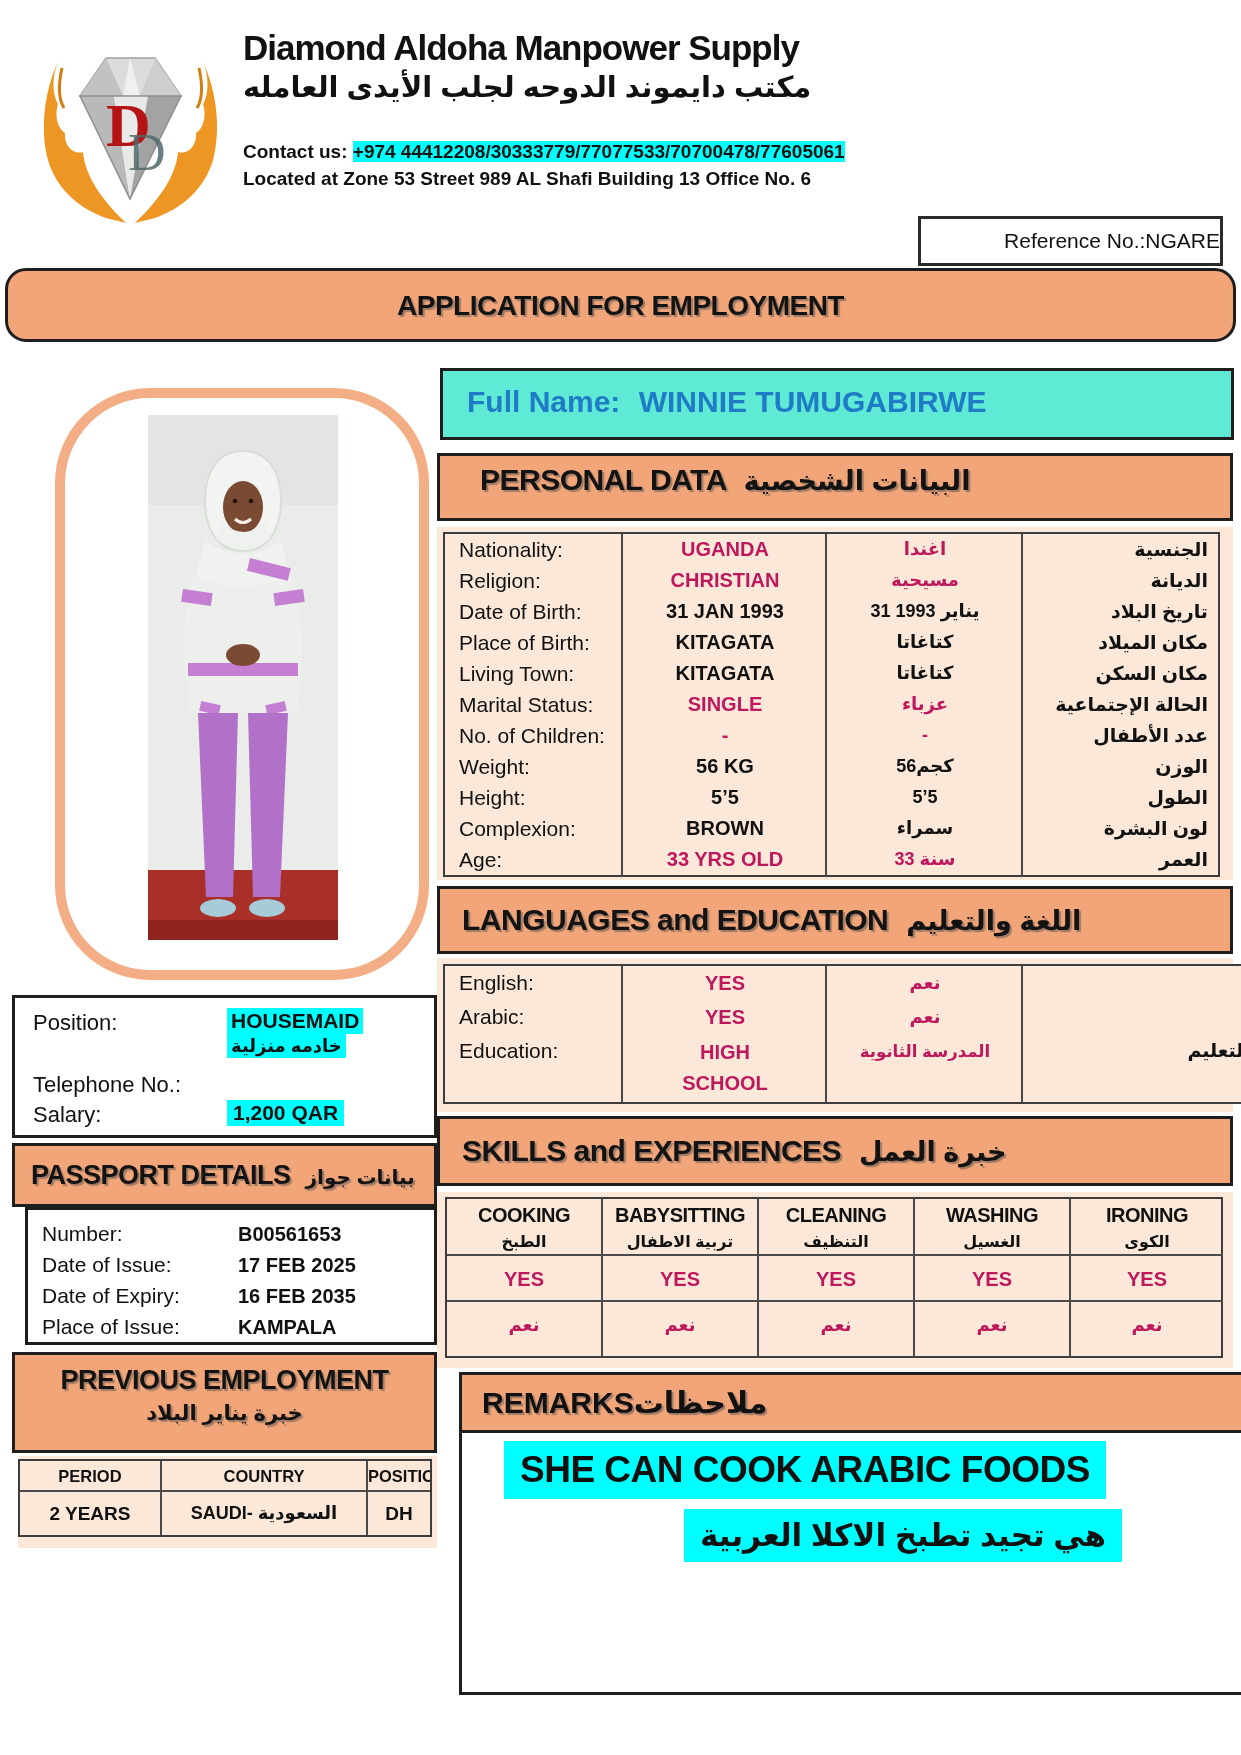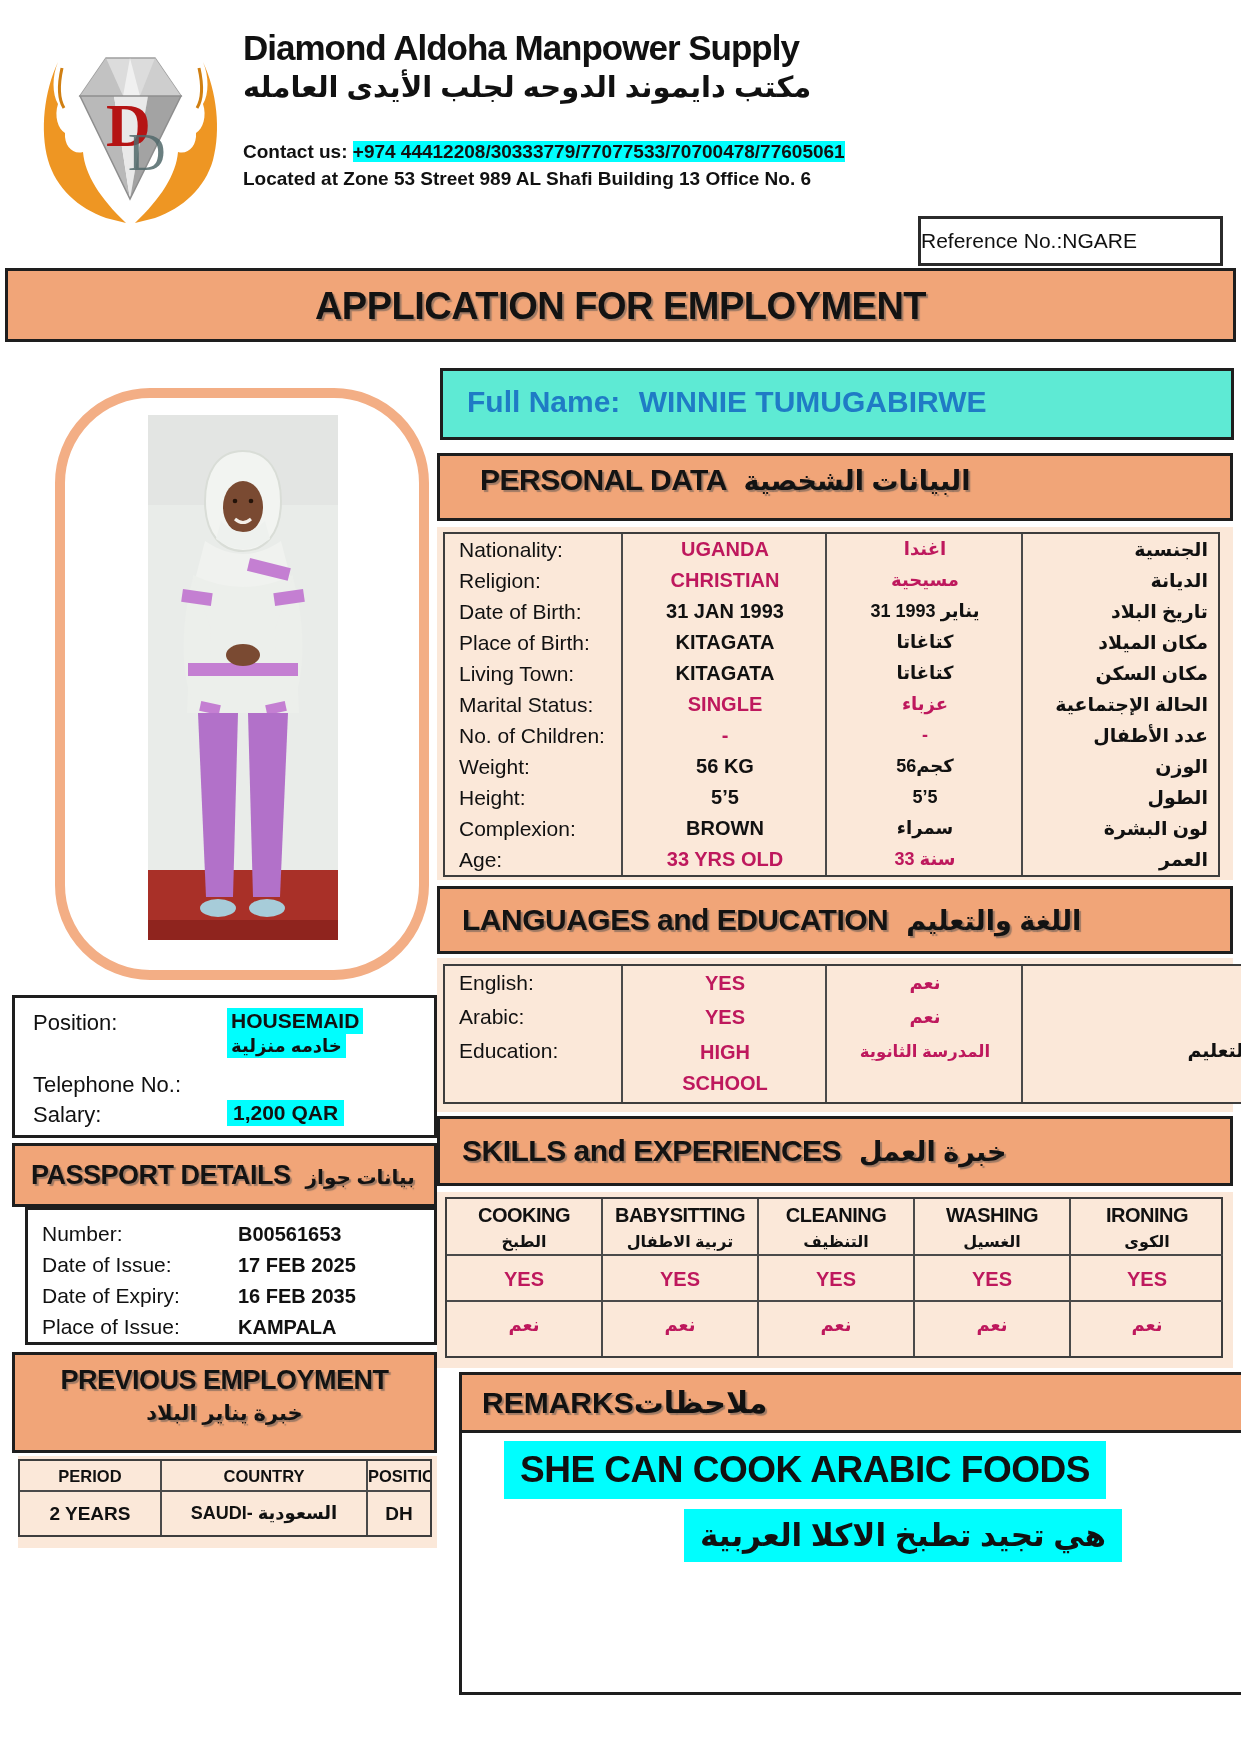--- a/index.html
+++ b/index.html
@@ -15,22 +15,22 @@
   .wbox{position:absolute;background:#fff;border:3px solid #1e1e1e;box-sizing:border-box;}
   .red{color:#be185d;}
   .cy{background:#00FEFE;}
   .blue{color:#1F7BC5;}
   
   .company-en{position:absolute;left:243px;top:28px;font-size:35px;font-weight:bold;letter-spacing:-1px;}
   .company-ar{position:absolute;left:243px;top:70px;font-size:29px;font-weight:bold;}
   .contact{position:absolute;left:243px;top:141px;font-size:19px;font-weight:bold;}
   .address{position:absolute;left:243px;top:168px;font-size:19px;font-weight:bold;}
   .refbox{position:absolute;left:918px;top:216px;width:305px;height:50px;border:3px solid #2b2b2b;
-          box-sizing:border-box;text-align:left;line-height:44px;font-size:21px;background:#fff;}
-  .banner{left:5px;top:268px;width:1231px;height:74px;text-align:center;line-height:70px;font-size:38px;}
+          box-sizing:border-box;text-align:right;line-height:44px;font-size:21px;background:#fff;}
+  .banner{left:5px;top:268px;width:1231px;height:74px;text-align:center;line-height:70px;font-size:28px;border-radius:21px;}
   .fullname{position:absolute;left:440px;top:352px;width:794px;height:72px;border:3px solid #1e1e1e;
             box-sizing:border-box;background:#5eead4;padding:14px 0 0 24px;font-size:30px;font-weight:bold;margin-top:16px;}
   
   .photo-panel{position:absolute;left:55px;top:388px;width:374px;height:592px;border:10px solid #F3AE85;
                border-radius:95px;box-sizing:border-box;background:#fff;}
   .photo{position:absolute;left:148px;top:415px;width:190px;height:525px;}
   
   .pcol{position:absolute;top:0;bottom:0;}
   .c1{left:0;width:176px;}
   .c2{left:176px;width:204px;border-left:2px solid #4a4a4a;}

